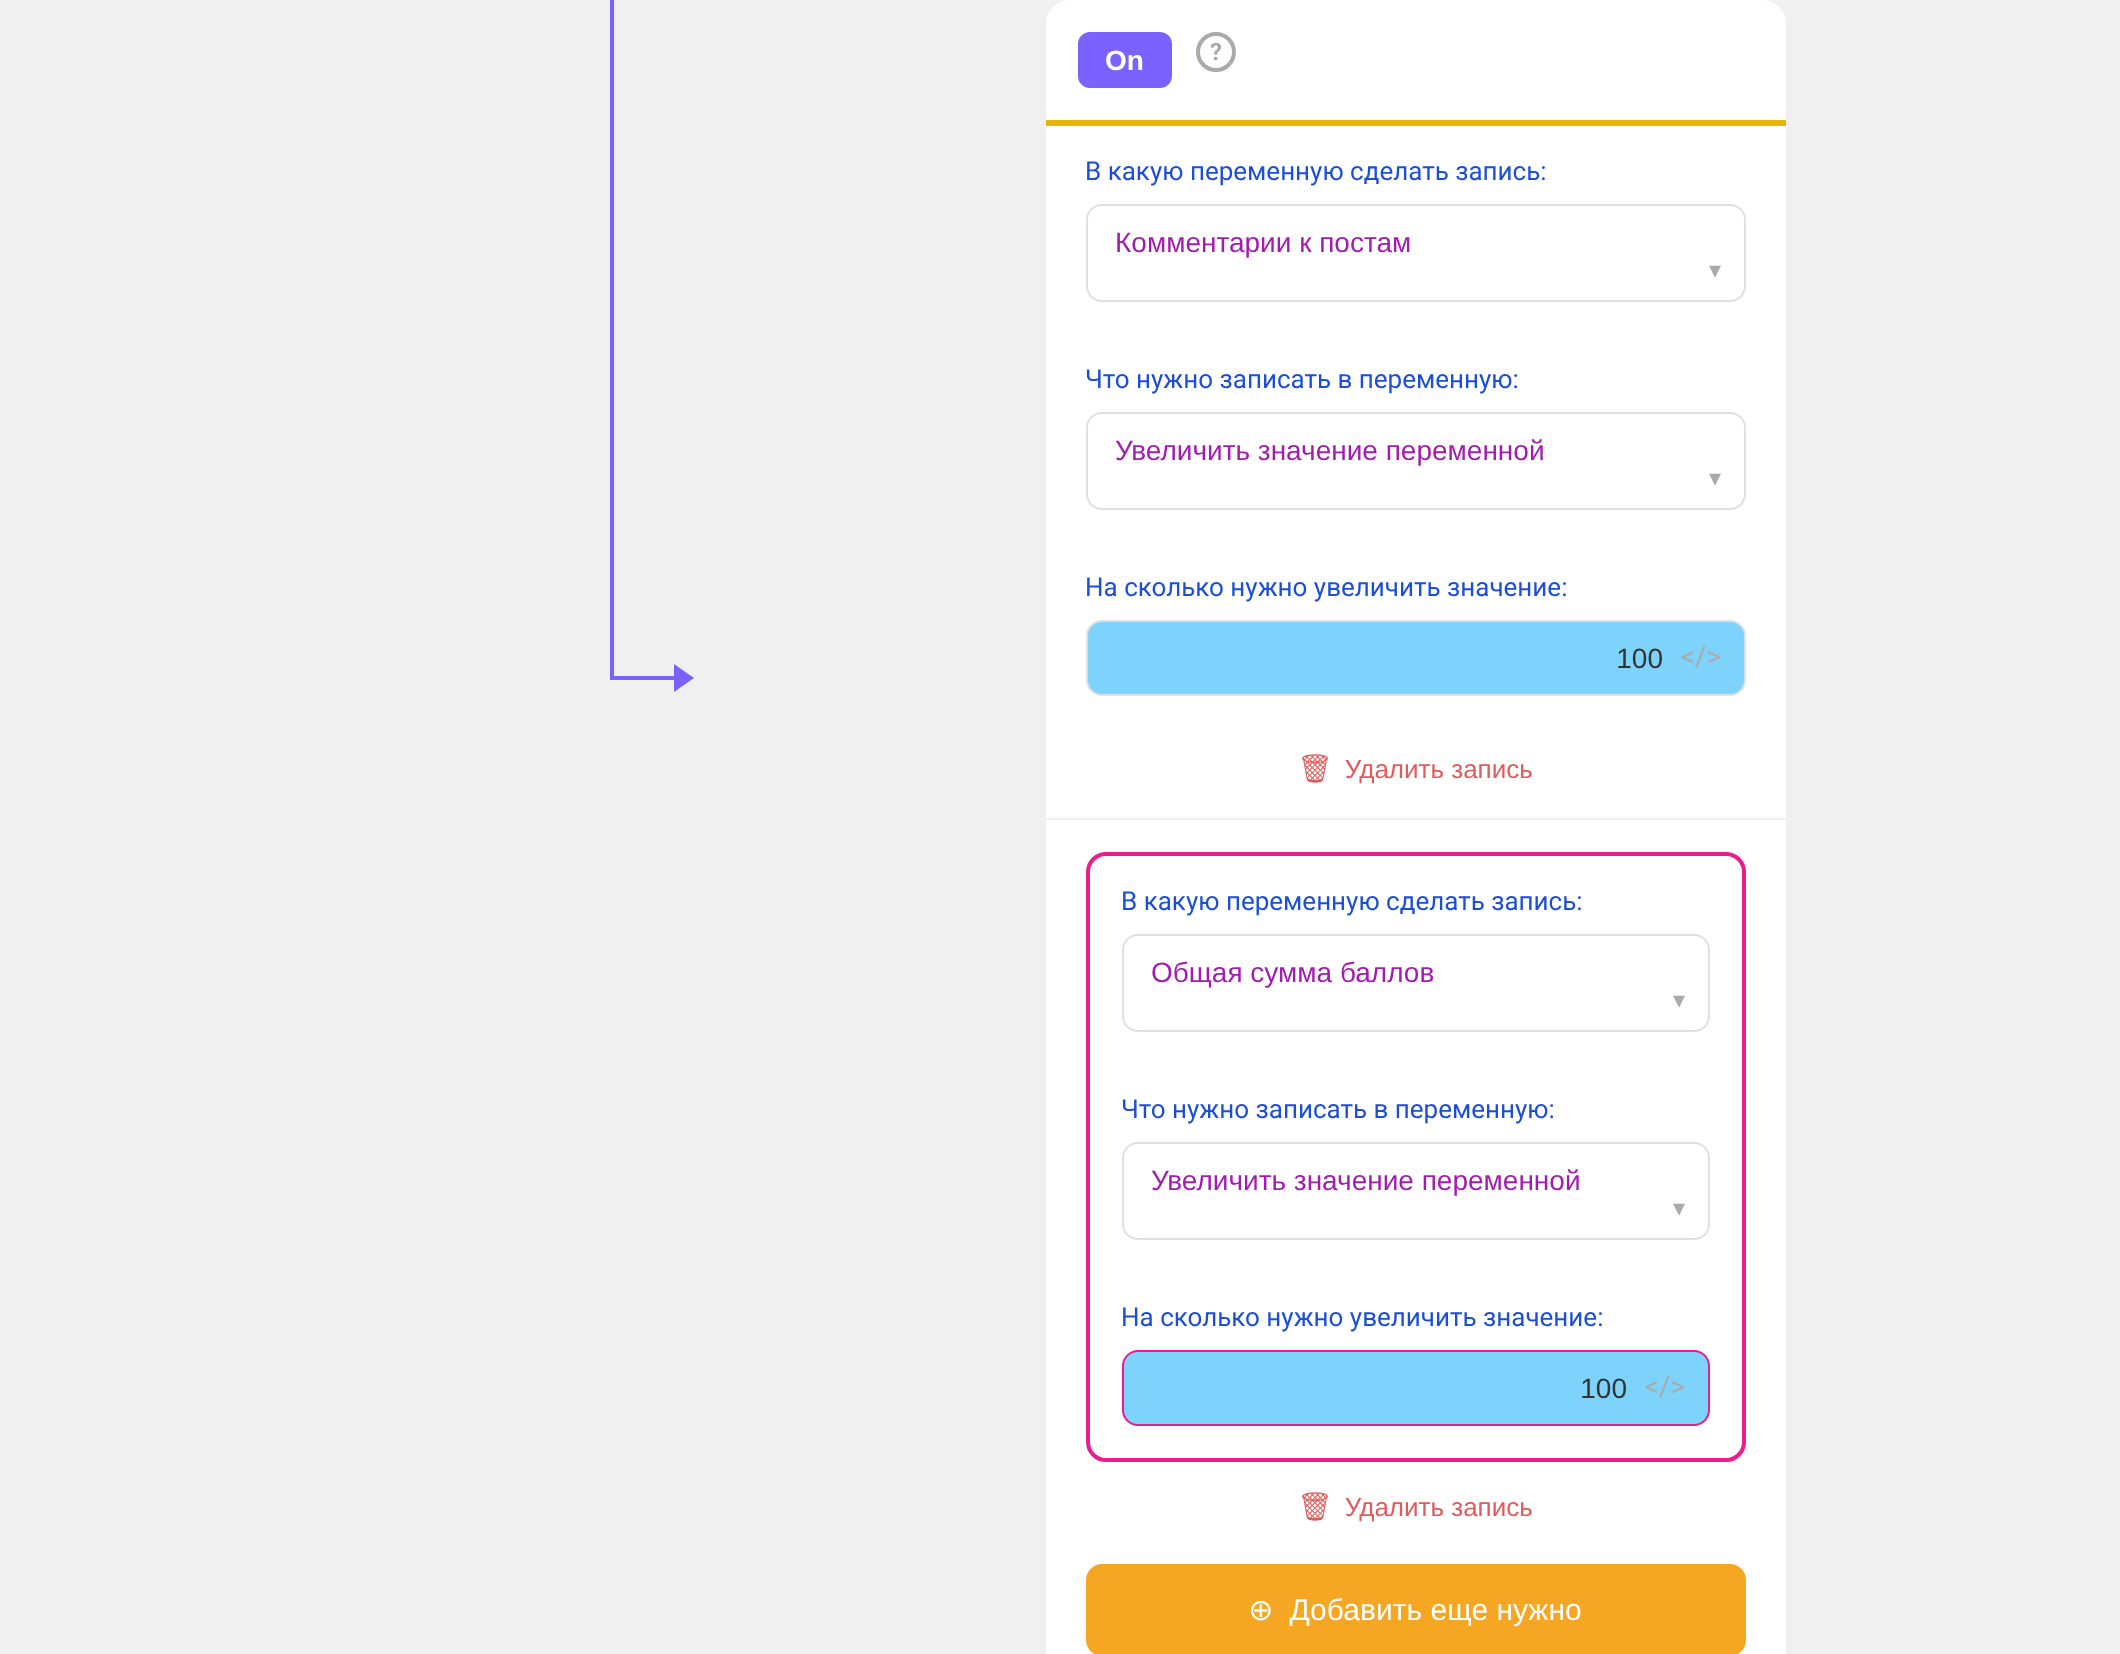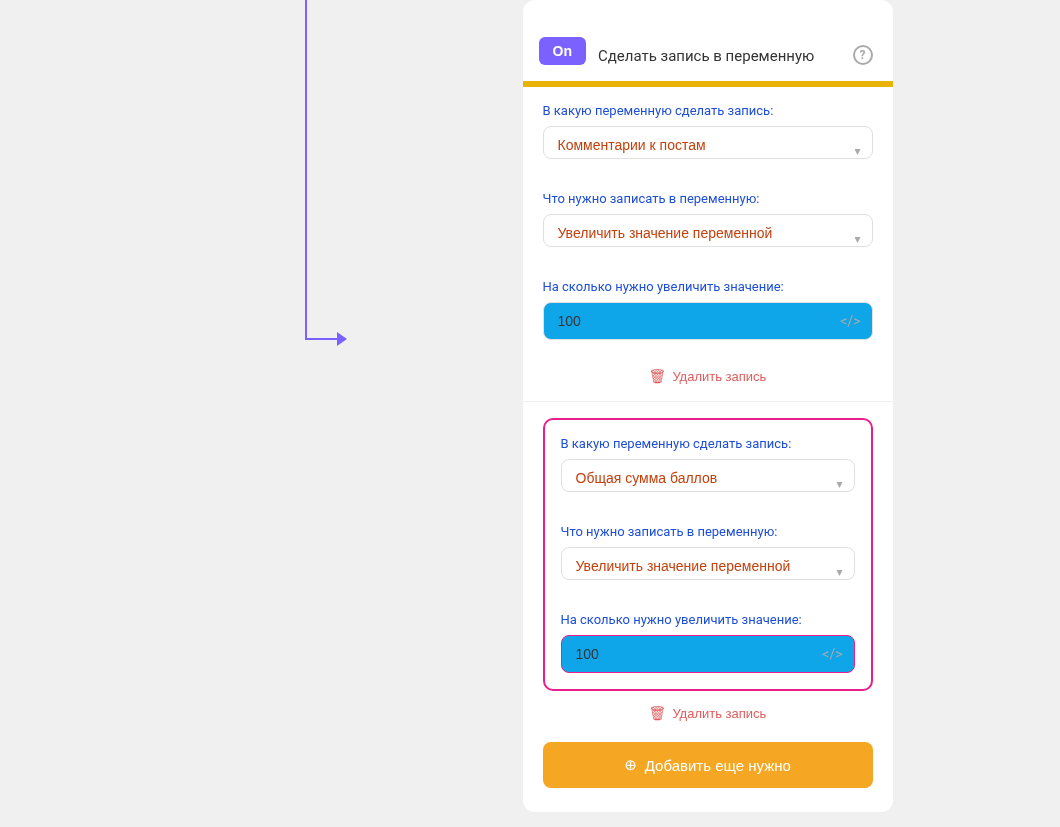--- a/index.html
+++ b/index.html
@@ -59,24 +59,23 @@
       background: #fff;
       border-radius: 12px;
       width: 370px;
       padding: 0 0 24px 0;
       margin-left: 355px;
       margin-top: 0;
       position: relative;
     }
     .card-header {
       display: flex;
-      align-items: flex-end;
+      align-items: flex-start;
       padding: 16px 20px 16px 16px;
-      border-bottom: 6px solid #eab308;
-      margin-top: 21px;
+      border-bottom: 3px solid #eab308;
     }
     .on-toggle {
       background: #7b61ff;
       color: #fff;
       border-radius: 6px;
       padding: 6px 14px;
       font-size: 14px;
       font-weight: 600;
       margin-right: 12px;
       border: none;
@@ -127,23 +126,23 @@
       margin-bottom: 16px;
     }
     .select-wrapper {
       position: relative;
       margin-bottom: 16px;
     }
     .select-wrapper select {
       width: 100%;
       border: 1px solid #e0e0e0;
       border-radius: 8px;
-      padding: 10px 36px 5px 14px;
-      font-size: 14px;
-      color: #c2410c;
+      padding: 10px 36px 21px 14px;
+      font-size: 14px;
+      color: #a21caf;
       background: #fff;
       appearance: none;
       cursor: pointer;
     }
     .select-arrow {
       position: absolute;
       right: 12px;
       top: 50%;
       transform: translateY(-50%);
       pointer-events: none;
@@ -154,22 +153,23 @@
       position: relative;
       margin-bottom: 16px;
     }
     .text-input {
       width: 100%;
       border: 1px solid #e0e0e0;
       border-radius: 8px;
       padding: 10px 40px 10px 14px;
       font-size: 14px;
       color: #333;
-      background: #0ea5e9;
+      background: #7dd3fc;
       outline: none;
+      text-align: right;
     }
     .code-icon {
       position: absolute;
       right: 12px;
       top: 50%;
       transform: translateY(-50%);
       color: #aaa;
       font-size: 14px;
       cursor: pointer;
     }
@@ -244,21 +244,20 @@
   <div class="left-connector">
     <div class="connector-line-vertical"></div>
     <div class="connector-line-horizontal"></div>
     <div class="connector-arrow"></div>
   </div>
 
   <div class="main-card">
 
     <div class="card-header">
       <button class="on-toggle">On</button>
-      <span class="card-title">Сделать запись в переменную</span>
       <div class="help-icon">?</div>
     </div>
 
     <div class="card-body">
 
       <div class="section-block">
         <div class="section-label">В какую переменную сделать запись:</div>
         <div class="select-wrapper">
           <select class="select-field"><option>Комментарии к постам</option><option>Общая сумма баллов</option></select>
           <span class="select-arrow">▾</span>

